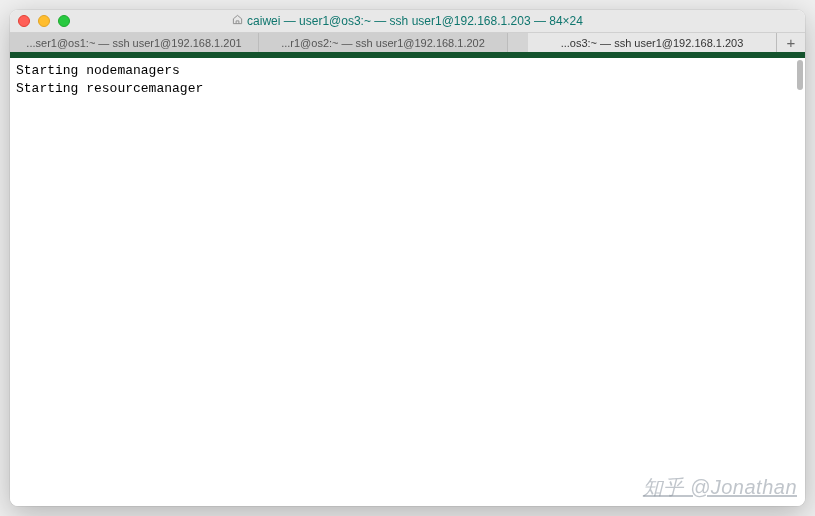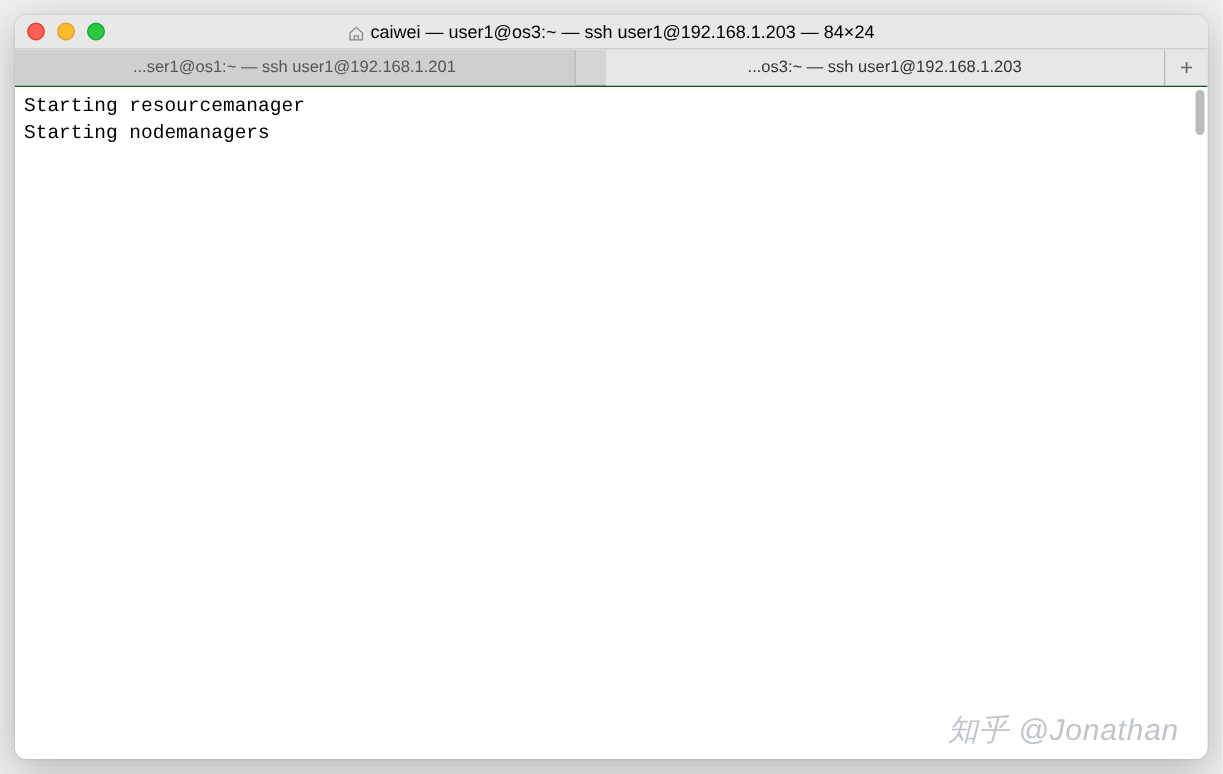--- a/index.html
+++ b/index.html
@@ -44,36 +44,36 @@
     }
     .tl-close { background: #ff5f57; border: 0.5px solid #e14035; }
     .tl-min { background: #ffbd2e; border: 0.5px solid #e1a325; }
     .tl-max { background: #28c940; border: 0.5px solid #1ea82f; }
     .title {
       position: absolute;
       left: 0;
       right: 0;
       text-align: center;
       font-size: 12px;
-      color: #000000;
+      color: #0f766e;
       pointer-events: none;
       display: flex;
-      align-items: flex-end;
+      align-items: flex-start;
       justify-content: center;
       gap: 4px;
     }
     .home-icon {
       width: 11px;
       height: 11px;
       display: inline-block;
     }
     .tabbar {
       height: 25px;
       background: #d4d4d4;
-      border-bottom: 1px solid #14532d;
+      border-bottom: 6px solid #14532d;
       display: flex;
       align-items: stretch;
       justify-content: flex-end;
     }
     .tab {
       flex: 1;
       display: flex;
       align-items: center;
       justify-content: center;
       font-size: 11px;
@@ -126,28 +126,29 @@
       position: absolute;
       right: 2px;
       top: 2px;
       width: 6px;
       height: 30px;
       background: #bbb;
       border-radius: 3px;
     }
     .watermark {
       position: absolute;
-      right: 19px;
+      right: 8px;
       bottom: 10px;
       font-size: 20px;
       color: rgba(140,150,160,0.55);
       font-style: italic;
       font-family: -apple-system, sans-serif;
       pointer-events: none;
       letter-spacing: 0.5px;
+      text-decoration: underline;
     }
   </style>
 </head>
 <body>
 
 <div class="window">
 
   <div class="titlebar">
     <div class="traffic-lights">
       <div class="traffic-light tl-close"></div>
@@ -161,28 +162,31 @@
         </svg>
       </span>
       <span>caiwei — user1@os3:~ — ssh user1@192.168.1.203 — 84×24</span>
     </div>
   </div>
 
   <div class="tabbar">
     <div class="tab">
       <span>...ser1@os1:~ — ssh user1@192.168.1.201</span>
     </div>
+    <div class="tab">
+      <span>...r1@os2:~ — ssh user1@192.168.1.202</span>
+    </div>
     <div class="tab active">
       <span>...os3:~ — ssh user1@192.168.1.203</span>
     </div>
     <div class="new-tab">
       <span>+</span>
     </div>
   </div>
 
   <div class="terminal-body">
     <div class="scrollbar"></div>
+    <div class="line">Starting nodemanagers</div>
     <div class="line">Starting resourcemanager</div>
-    <div class="line">Starting nodemanagers</div>
     <div class="watermark">知乎 @Jonathan</div>
   </div>
 
 </div>
 
 </body></html>

